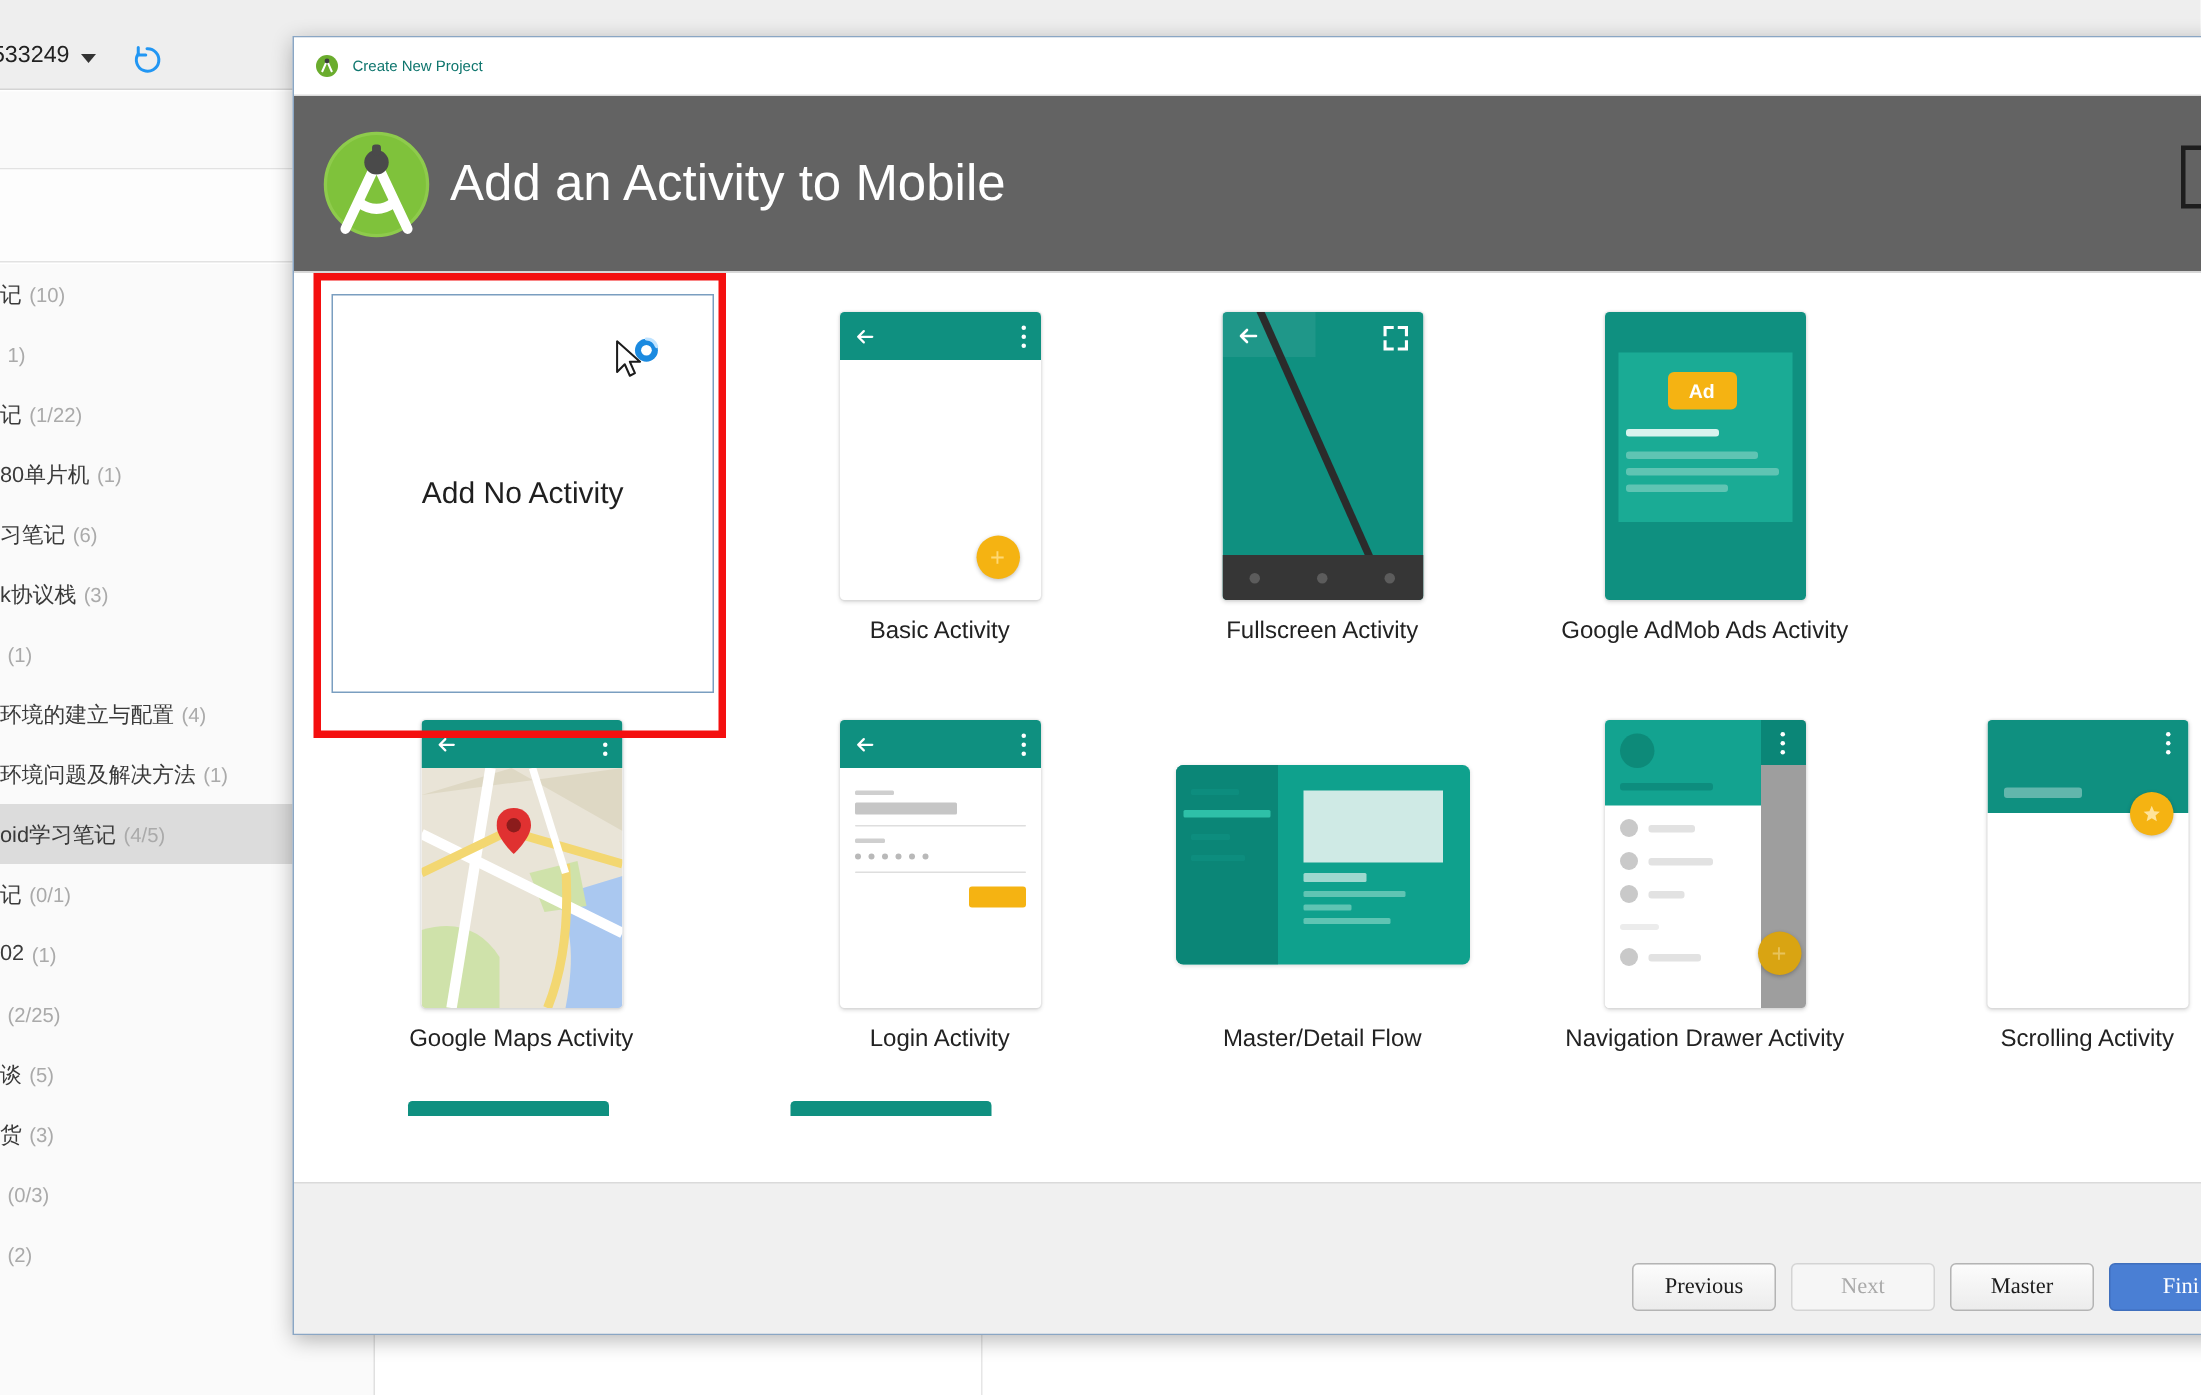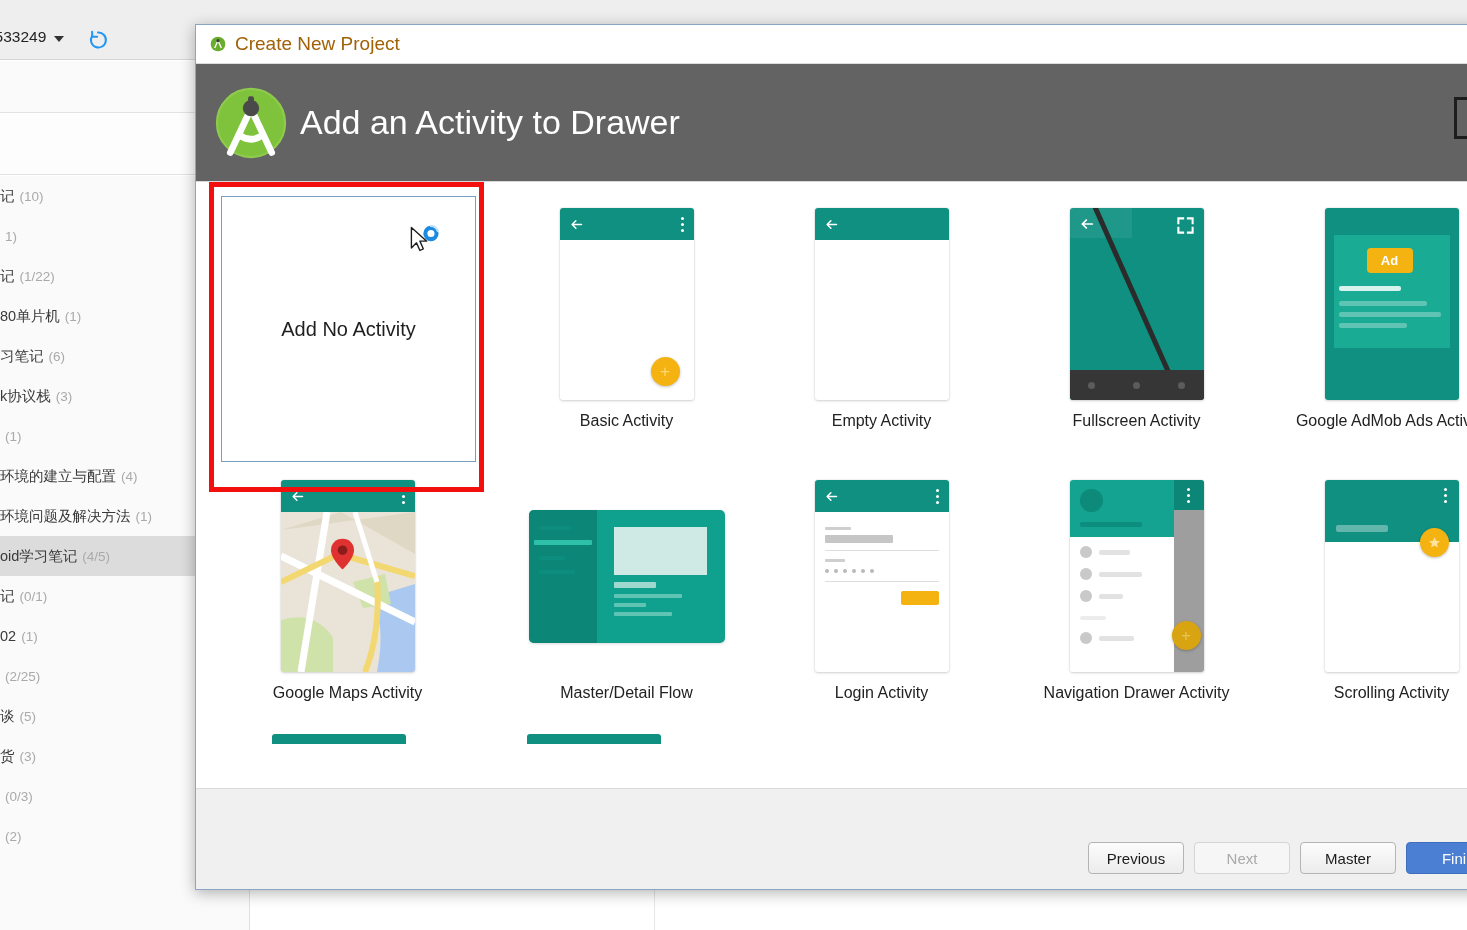--- a/index.html
+++ b/index.html
@@ -94,21 +94,21 @@
   #dlg-titlebar {
     position: relative;
     height: 39px;
     background: #ffffff;
     border-bottom: 1px solid #dcdcdc;
     display: flex; align-items: center;
     padding-left: 14px;
     gap: 9px;
   }
   #dlg-title-text {
-    font-size: 19px; color: #a16207;
+    font-size: 10px; color: #0f766e;
   }
   .as-logo-mini { width: 16px; height: 16px; }
 
   #dlg-header {
     position: relative;
     height: 117px;
     background: #636363;
     display: flex; align-items: center;
     padding-left: 18px;
     overflow: hidden;
@@ -313,21 +313,21 @@
   .btn {
     min-width: 96px;
     height: 32px;
     border-radius: 4px;
     border: 1px solid #b4b4b4;
     background: linear-gradient(#fcfcfc, #ececec);
     font-size: 15px;
     color: #1b1b1b;
     display: flex; align-items: center; justify-content: center;
     padding: 0 14px;
-    font-family: Liberation Sans, sans-serif;
+    font-family: Liberation Serif, serif;
   }
   .btn.disabled { color: #a9a9a9; background: #f6f6f6; border-color: #d4d4d4; }
   .btn.primary {
     background: #4a7fd4;
     border: 1px solid #3f6fbd;
     color: #ffffff;
   }
 </style>
 </head>
 <body>
@@ -435,21 +435,21 @@
 
   <div id="dlg-header">
     <svg id="dlg-header-logo" viewBox="0 0 100 100">
       <circle cx="50" cy="50" r="46" fill="#7fc23b"></circle>
       <circle cx="50" cy="50" r="46" fill="none" stroke="#8ecb4c" stroke-width="3"></circle>
       <path d="M22 90 L47 37 L53 37 L78 90" fill="none" stroke="#ffffff" stroke-width="9" stroke-linecap="round"></path>
       <path d="M34 66 Q50 78 66 66" fill="none" stroke="#ffffff" stroke-width="9" stroke-linecap="round"></path>
       <ellipse cx="50" cy="30" rx="11" ry="11" fill="#4a4a4a"></ellipse>
       <rect x="46" y="14" width="8" height="10" rx="3" fill="#4a4a4a"></rect>
     </svg>
-    <div id="dlg-header-title">Add an Activity to Drawer</div>
+    <div id="dlg-header-title">Add an Activity to Mobile</div>
     <div id="header-square"></div>
   </div>
 
   <div id="dlg-content">
     <div id="grid">
 
       <div class="grid-row">
 
         <div class="cell" style="position:relative;width:303px;">
           <div id="no-activity-highlight"></div>
@@ -478,32 +478,20 @@
                   </span>
               </div>
               <div class="fab" style="right:14px;bottom:14px;">
                   <span class="plus">+</span>
                 </div>
             </div>
           </div>
           <div class="cell-label">Basic Activity</div>
         </div>
 
-        <div class="cell">
-          <div class="thumb-box">
-            <div class="phone">
-              <div class="appbar">
-                <svg class="back-arrow" viewBox="0 0 24 24">
-                  <path d="M20 12 H5 M11 6 L5 12 L11 18" fill="none" stroke="#fff" stroke-width="2.4" stroke-linecap="round" stroke-linejoin="round"></path>
-                </svg>
-              </div>
-            </div>
-          </div>
-          <div class="cell-label">Empty Activity</div>
-        </div>
 
         <div class="cell">
           <div class="thumb-box">
             <div class="phone">
               <div class="fs-body">
                 <div class="fs-topdim"></div>
                 <div class="fs-diag"></div>
                 <svg style="position:absolute;left:9px;top:8px;width:16px;height:16px;" viewBox="0 0 24 24">
                   <path d="M20 12 H5 M11 6 L5 12 L11 18" fill="none" stroke="#fff" stroke-width="2.6" stroke-linecap="round" stroke-linejoin="round"></path>
                 </svg>
@@ -570,71 +558,71 @@
                 <path d="M12 0 C5 0 0 5 0 12 C0 21 12 32 12 32 C12 32 24 21 24 12 C24 5 19 0 12 0 Z" fill="#e03131"></path>
                 <circle cx="12" cy="12" r="5" fill="#8c1c1c"></circle>
               </svg>
             </div>
           </div>
           <div class="cell-label">Google Maps Activity</div>
         </div>
 
         <div class="cell">
           <div class="thumb-box">
+            <div class="phone">
+              <div class="appbar">
+                <svg class="back-arrow" viewBox="0 0 24 24">
+                  <path d="M20 12 H5 M11 6 L5 12 L11 18" fill="none" stroke="#fff" stroke-width="2.4" stroke-linecap="round" stroke-linejoin="round"></path>
+                </svg>
+                <span class="kebab">
+                    <i></i>
+                    <i></i>
+                    <i></i>
+                  </span>
+              </div>
+              <div class="lg-line" style="left:10px;top:47px;width:26px;height:3px;background:#cfcfcf;"></div>
+              <div class="lg-line" style="left:10px;top:55px;width:68px;height:8px;background:#c6c6c6;"></div>
+              <div class="lg-line" style="left:10px;top:70px;width:114px;height:1px;background:#dedede;"></div>
+              <div class="lg-line" style="left:10px;top:79px;width:20px;height:3px;background:#cfcfcf;"></div>
+              <div style="position:absolute;left:10px;top:89px;display:flex;gap:5px;">
+                <i style="width:4px;height:4px;border-radius:50%;background:#b9b9b9;display:block;"></i>
+                <i style="width:4px;height:4px;border-radius:50%;background:#b9b9b9;display:block;"></i>
+                <i style="width:4px;height:4px;border-radius:50%;background:#b9b9b9;display:block;"></i>
+                <i style="width:4px;height:4px;border-radius:50%;background:#b9b9b9;display:block;"></i>
+                <i style="width:4px;height:4px;border-radius:50%;background:#b9b9b9;display:block;"></i>
+                <i style="width:4px;height:4px;border-radius:50%;background:#b9b9b9;display:block;"></i>
+              </div>
+              <div class="lg-line" style="left:10px;top:101px;width:114px;height:1px;background:#dedede;"></div>
+              <div class="lg-line" style="left:86px;top:111px;width:38px;height:14px;background:#f5b312;border-radius:2px;"></div>
+            </div>
+          </div>
+          <div class="cell-label">Login Activity</div>
+        </div>
+
+        <div class="cell">
+          <div class="thumb-box">
             <div class="tablet">
               <div class="td-left"></div>
               <div class="td-line" style="left:10px;top:16px;width:32px;height:4px;background:#0d8d7e;"></div>
               <div class="td-line" style="left:5px;top:30px;width:58px;height:5px;background:#2ec0a8;"></div>
               <div class="td-line" style="left:10px;top:46px;width:26px;height:4px;background:#0d8d7e;"></div>
               <div class="td-line" style="left:10px;top:60px;width:36px;height:4px;background:#0d8d7e;"></div>
               <div class="td-img"></div>
               <div class="td-line" style="left:85px;top:72px;width:42px;height:6px;background:#9ed8cf;"></div>
               <div class="td-line" style="left:85px;top:84px;width:68px;height:4px;background:#5fc4b3;"></div>
               <div class="td-line" style="left:85px;top:93px;width:32px;height:4px;background:#5fc4b3;"></div>
               <div class="td-line" style="left:85px;top:102px;width:58px;height:4px;background:#5fc4b3;"></div>
             </div>
           </div>
           <div class="cell-label">Master/Detail Flow</div>
         </div>
 
         <div class="cell">
           <div class="thumb-box">
             <div class="phone">
-              <div class="appbar">
-                <svg class="back-arrow" viewBox="0 0 24 24">
-                  <path d="M20 12 H5 M11 6 L5 12 L11 18" fill="none" stroke="#fff" stroke-width="2.4" stroke-linecap="round" stroke-linejoin="round"></path>
-                </svg>
-                <span class="kebab">
-                    <i></i>
-                    <i></i>
-                    <i></i>
-                  </span>
-              </div>
-              <div class="lg-line" style="left:10px;top:47px;width:26px;height:3px;background:#cfcfcf;"></div>
-              <div class="lg-line" style="left:10px;top:55px;width:68px;height:8px;background:#c6c6c6;"></div>
-              <div class="lg-line" style="left:10px;top:70px;width:114px;height:1px;background:#dedede;"></div>
-              <div class="lg-line" style="left:10px;top:79px;width:20px;height:3px;background:#cfcfcf;"></div>
-              <div style="position:absolute;left:10px;top:89px;display:flex;gap:5px;">
-                <i style="width:4px;height:4px;border-radius:50%;background:#b9b9b9;display:block;"></i>
-                <i style="width:4px;height:4px;border-radius:50%;background:#b9b9b9;display:block;"></i>
-                <i style="width:4px;height:4px;border-radius:50%;background:#b9b9b9;display:block;"></i>
-                <i style="width:4px;height:4px;border-radius:50%;background:#b9b9b9;display:block;"></i>
-                <i style="width:4px;height:4px;border-radius:50%;background:#b9b9b9;display:block;"></i>
-                <i style="width:4px;height:4px;border-radius:50%;background:#b9b9b9;display:block;"></i>
-              </div>
-              <div class="lg-line" style="left:10px;top:101px;width:114px;height:1px;background:#dedede;"></div>
-              <div class="lg-line" style="left:86px;top:111px;width:38px;height:14px;background:#f5b312;border-radius:2px;"></div>
-            </div>
-          </div>
-          <div class="cell-label">Login Activity</div>
-        </div>
-
-        <div class="cell">
-          <div class="thumb-box">
-            <div class="phone">
               <div class="nd-scrim"></div>
               <div class="nd-scrim-top">
                 <span class="kebab" style="position:absolute;left:13px;top:8px;">
                     <i></i>
                     <i></i>
                     <i></i>
                   </span>
               </div>
               <div class="nd-drawer">
                 <div class="nd-head">

